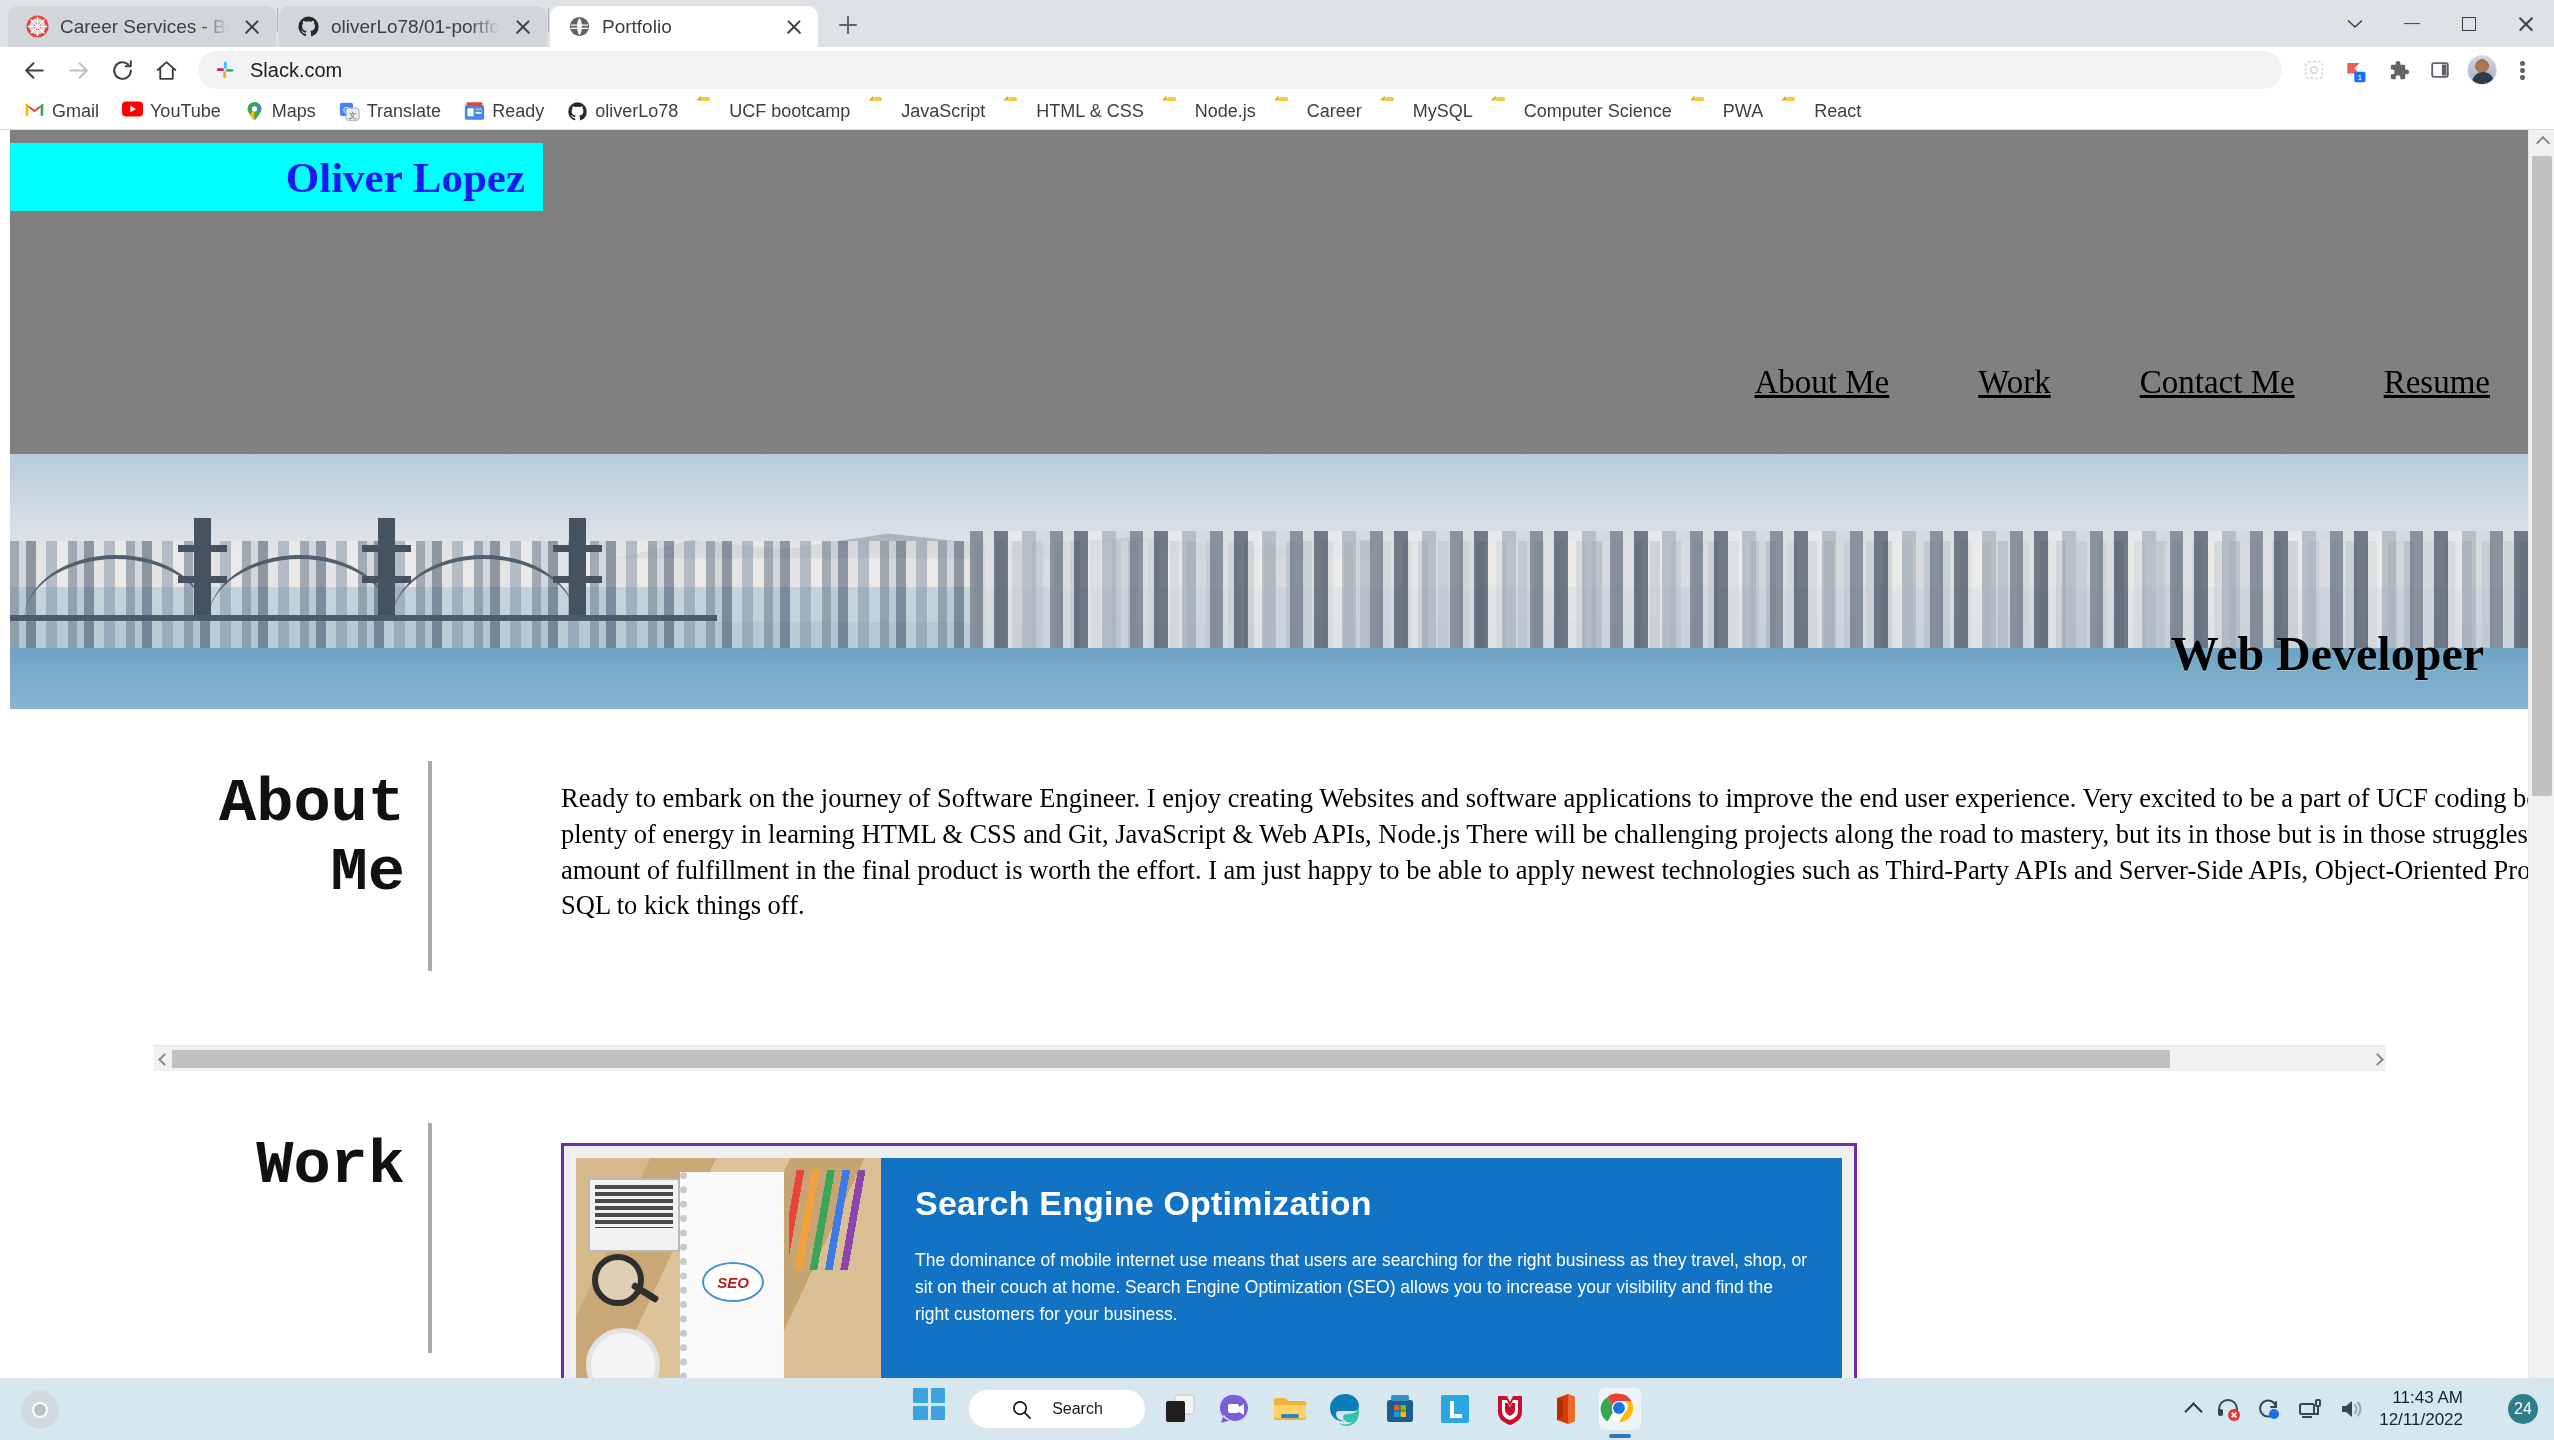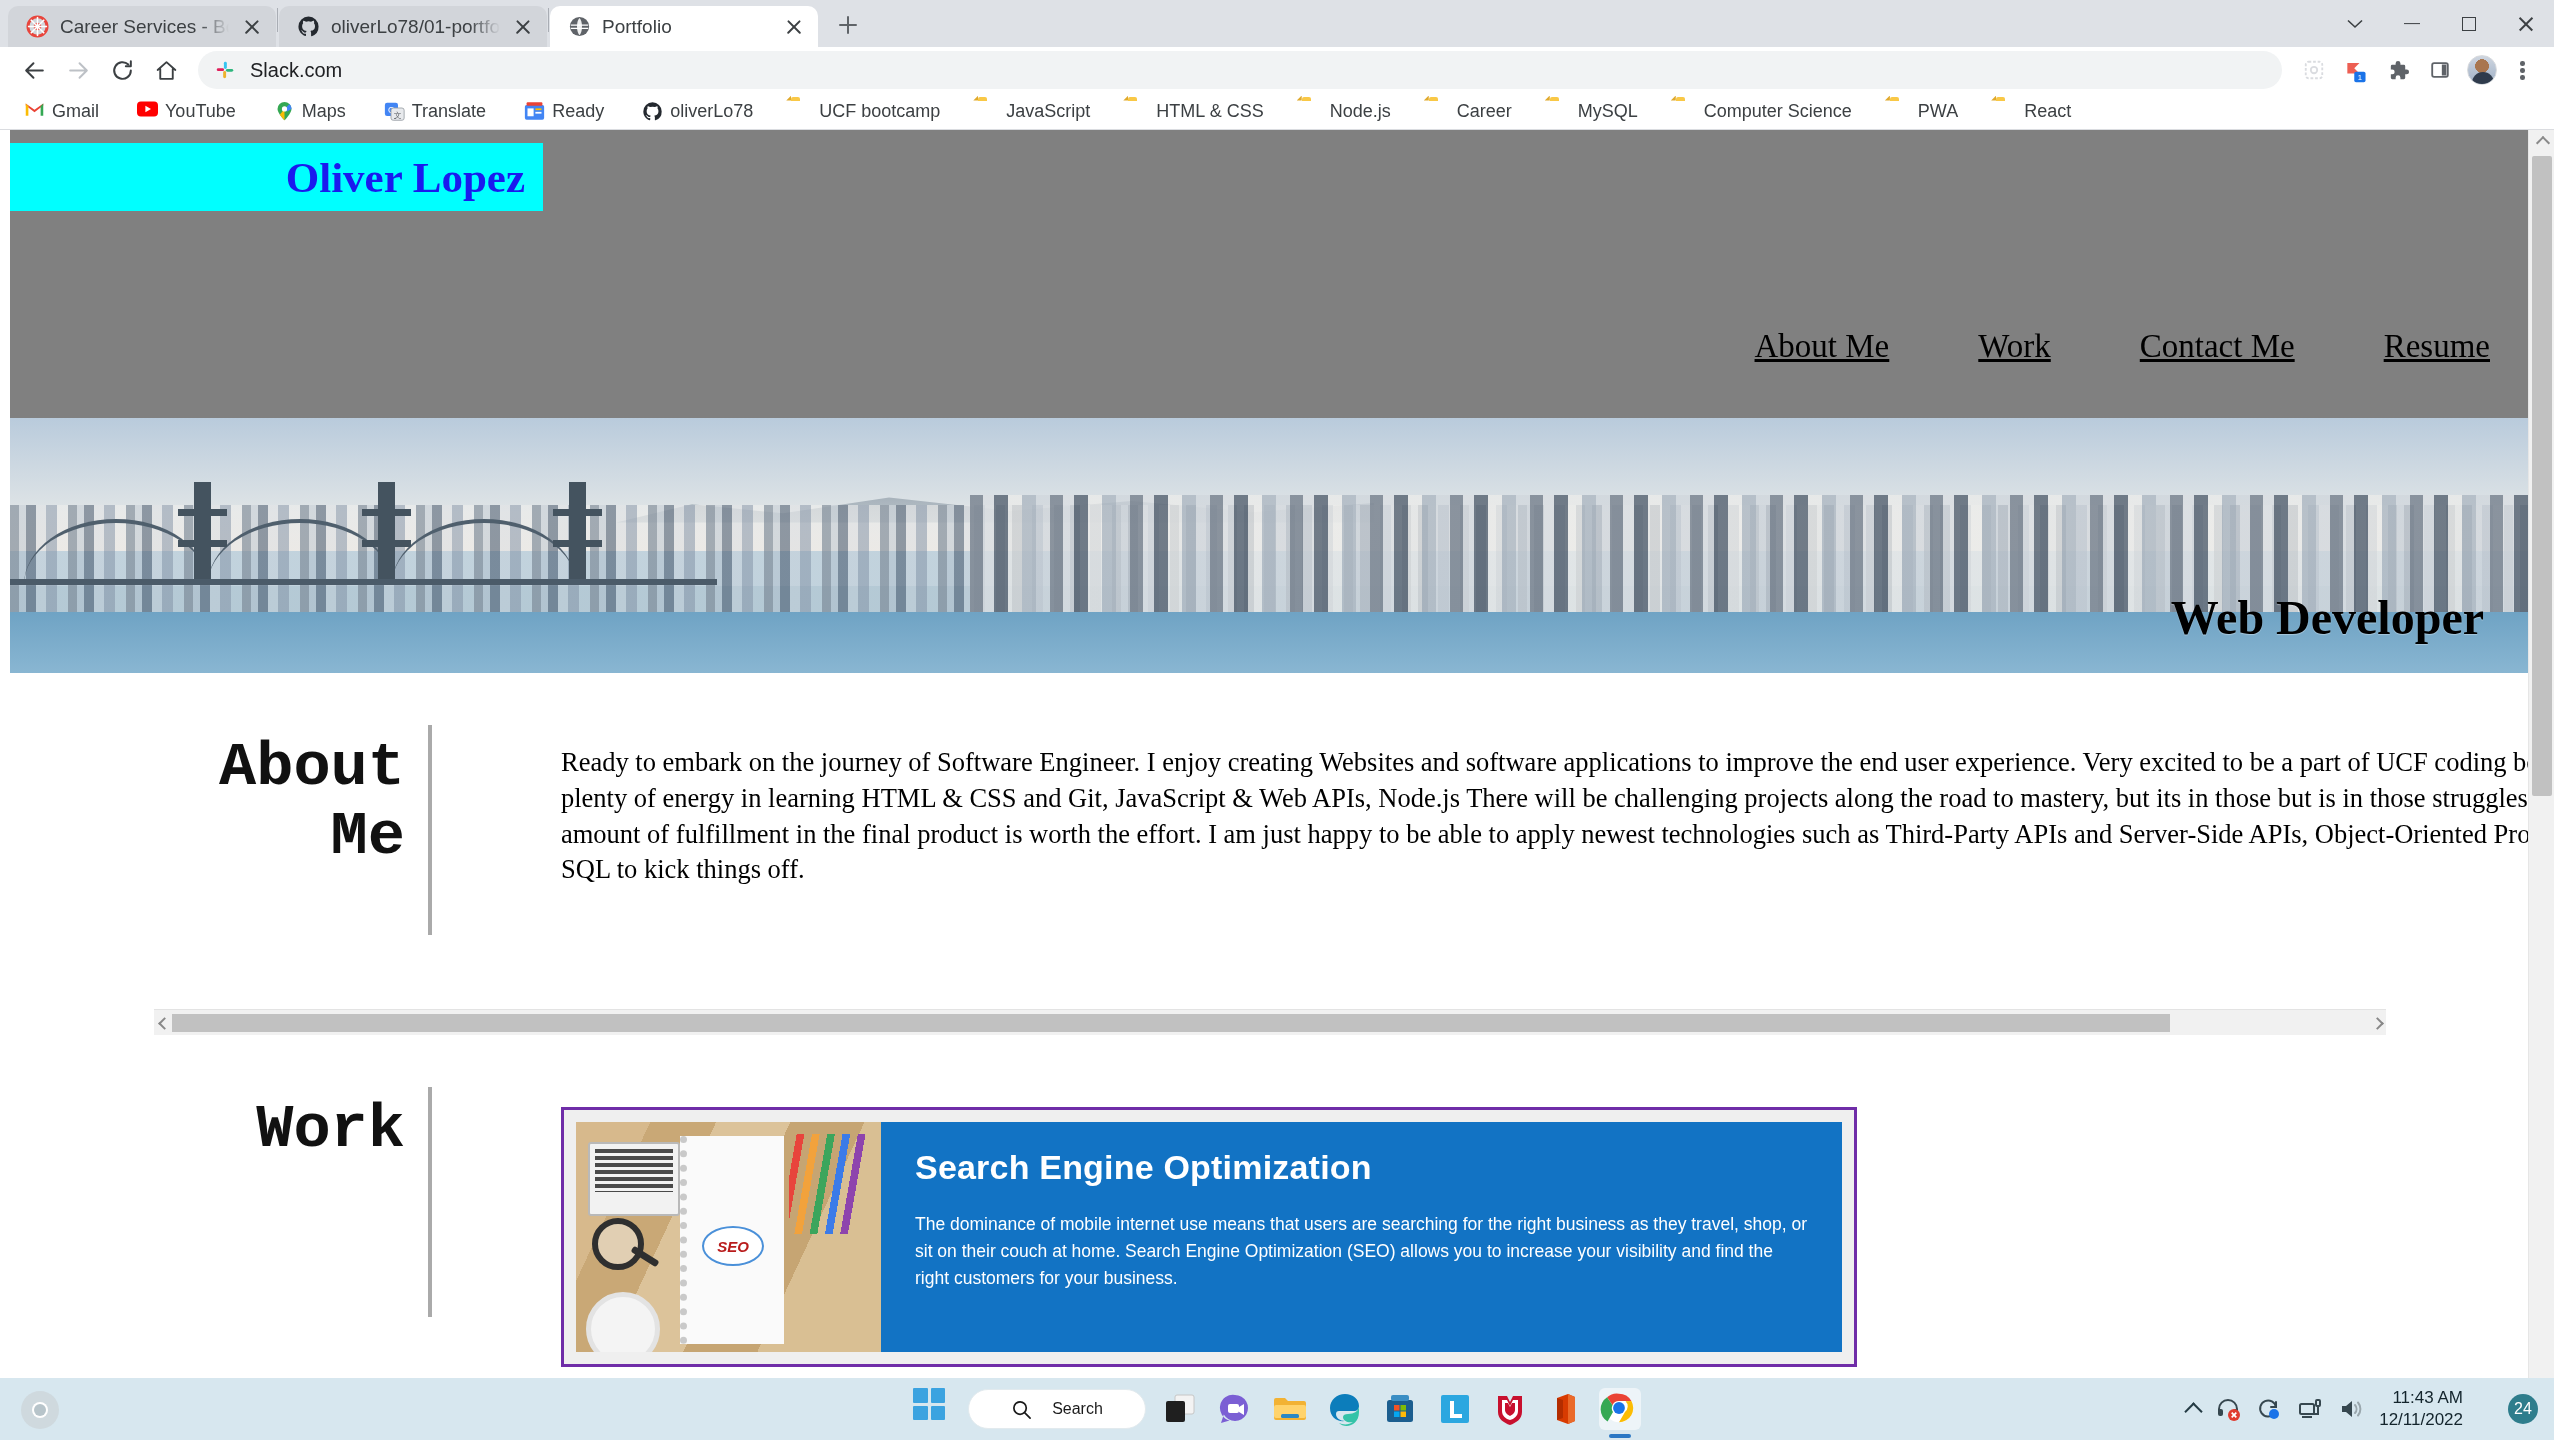--- a/index.html
+++ b/index.html
@@ -140,21 +140,21 @@
   .kebab i:nth-child(2) { top: 18px; }
   .kebab i:nth-child(3) { top: 25px; }
 
   
   .bookmarks {
     height: 37px;
     background: #ffffff;
     display: flex;
     align-items: center;
     padding: 0 16px;
-    gap: 22px;
+    gap: 7px;
     border-bottom: 1px solid #dadce0;
   }
   .bm {
     display: flex; align-items: center; gap: 7px;
     padding: 4px 8px; border-radius: 6px;
     font-size: 18px; color: #3c4043; white-space: nowrap;
   }
   .bm .bm-ico { width: 21px; height: 21px; flex: 0 0 21px; position: relative; }
   .folder-ico {
     width: 21px; height: 17px; background: #f9c846;
@@ -178,21 +178,21 @@
     background: #ffffff;
     overflow: hidden;
   }
   .page {
     position: absolute; left: 0; top: 0;
     width: 2554px;
   }
 
   header.site-header {
     background: #808080;
-    height: 288px;
+    height: 324px;
     position: relative;
     margin-left: 10px;
     width: 2526px;
     padding-left: 20px;
   }
   .name-banner {
     position: absolute;
     left: 0; top: 13px;
     width: 533px; height: 68px;
     background: #00ffff;

